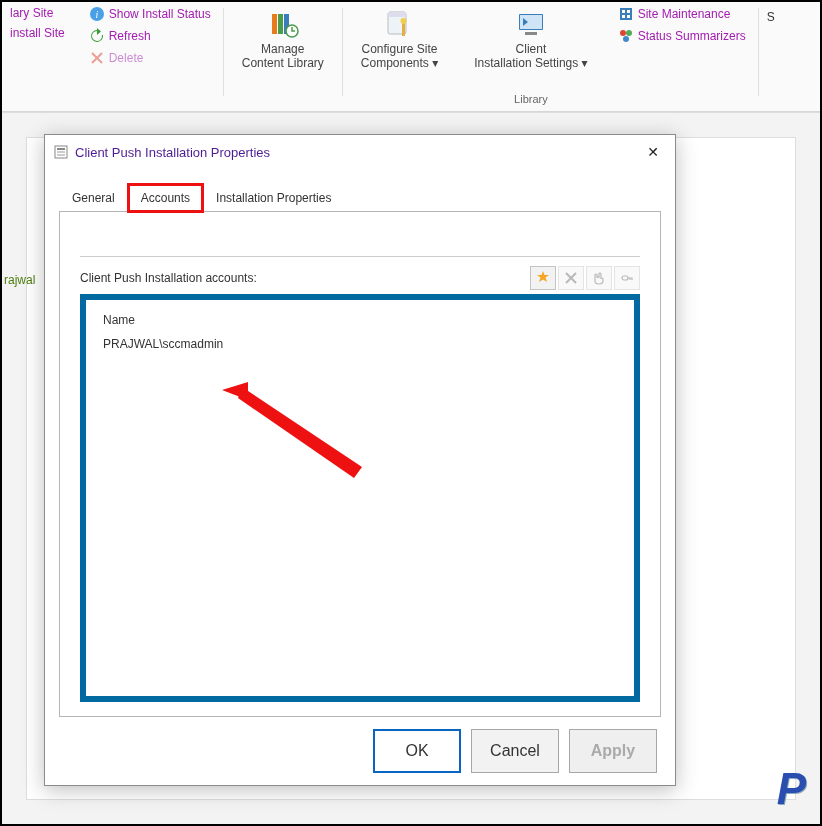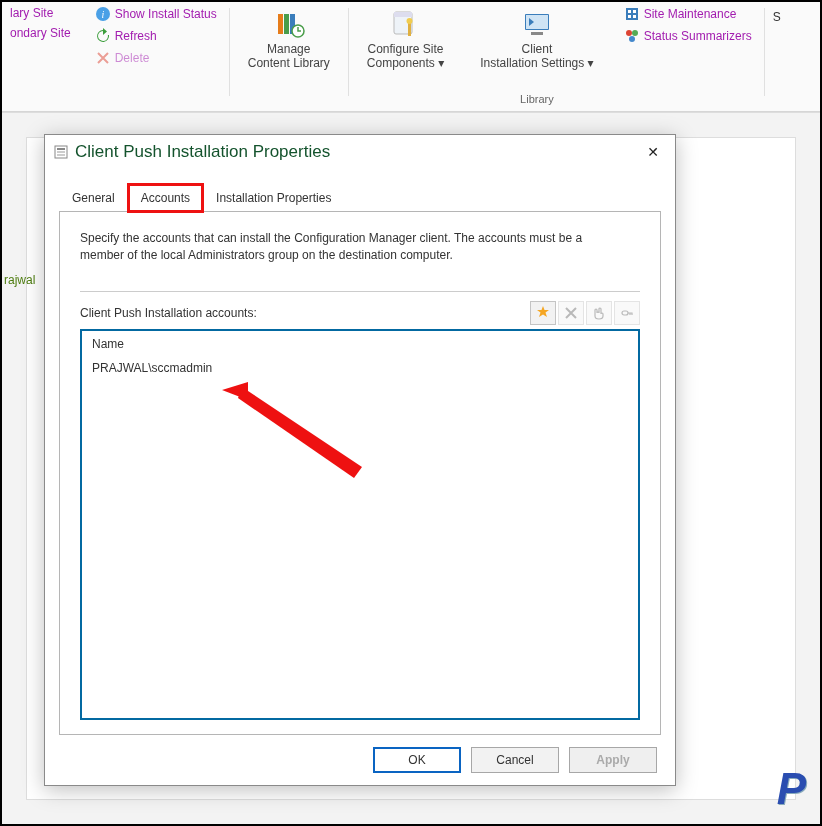--- a/index.html
+++ b/index.html
@@ -30,61 +30,61 @@
 
   .dialog {
     position:absolute; left:42px; top:132px;
     width:632px; height:652px;
     background:#fff; border:1px solid #8a8a8a;
     box-shadow:0 4px 20px rgba(0,0,0,.25);
     display:flex; flex-direction:column;
   }
   .titlebar { display:flex; align-items:center; padding:6px 8px; }
   .titlebar .t-icon { width:16px; height:16px; margin-right:6px; display:flex; align-items:center; justify-content:center; }
-  .titlebar .title { font-size:17px; color:#14532d; flex:1; }
+  .titlebar .title { font-size:13px; color:#4c1d95; flex:1; }
   .titlebar .close { width:36px; height:22px; display:flex; align-items:center; justify-content:center; margin-right:-4px; }
   .closeglyph { font-size:14px; color:#222; line-height:1; }
   .body { flex:1; padding:8px 14px 0 14px; display:flex; flex-direction:column; }
 
   .tabs { display:flex; gap:0; margin-top:6px;align-items:center; }
   .tab { padding:6px 12px; border:1px solid transparent; font-size:12px; color:#333; position:relative; top:1px; }
   .tab.active { border:1px solid #b5b5b5; border-bottom:1px solid #fff; background:#fff; }
   .tab.highlight { outline:3px solid #e11; outline-offset:-2px; }
   .tabcontent { border:1px solid #b5b5b5; flex:1; padding:18px 20px 14px 20px; display:flex; flex-direction:column; }
   .desc { font-size:12px; color:#333; line-height:1.45; max-width:540px; }
 
   .spacer { height:38px; border-top:1px solid #ccc; margin-top:26px; }
 
   .acct-label-row { display:flex; align-items:center; justify-content:space-between; margin-top:-28px; }
   .acct-label { font-size:12px; color:#333; }
   .toolbar { display:flex; gap:2px; }
   .tbtn { width:26px; height:24px; border:1px solid #c4c4c4; background:#f2f2f2; display:flex; align-items:center; justify-content:center; }
   .tbtn.dis { opacity:.45; }
 
-  .listbox { flex:1; border:2px solid #0369a1; background:#fff; margin-top:4px; padding:0; position:relative; }
+  .listbox { flex:1; border:6px solid #0369a1; background:#fff; margin-top:4px; padding:7px; position:relative; }
   .listhead { padding:6px 10px; font-size:12px; color:#333; }
   .listrow { padding:4px 10px; font-size:12px; color:#333; }
 
   .arrow { position:absolute; left:220px; top:380px; pointer-events:none; }
 
   .btnbar { display:flex; justify-content:flex-end; gap:10px; padding:12px 18px; border-top:0; }
-  .btn { width:88px; height:26px; font-size:12px; border:1px solid #a7a7a7; background:#f2f2f2; display:flex; align-items:center; justify-content:center; }
+  .btn { width:88px; height:44px; font-size:16px; border:1px solid #a7a7a7; background:#f2f2f2; display:flex; align-items:center; justify-content:center; }
   .btn.primary { border:2px solid #0a64c2; background:#fff; }
   .btn.disabled { color:#aaa; background:#efefef;font-weight:bold; }
 
   .logo { position:absolute; right:14px; bottom:10px; font-size:44px; font-weight:700; font-style:italic; color:#2a4db0; text-shadow:1px 1px 0 #8ab; }
 </style>
 </head>
 <body>
 
 <div class="ribbon">
   <div class="rgroup" style="align-items:flex-start;padding-left:4px">
     <div class="stack">
       <div class="rbtn">lary Site</div>
-      <div class="rbtn">ondary Site</div>
+      <div class="rbtn">install Site</div>
     </div>
   </div>
   <div class="rgroup" style="align-items:flex-start">
     <div class="stack">
       <div class="rbtn">
         <svg width="16" height="16" viewBox="0 0 16 16">
             <circle cx="8" cy="8" r="7" fill="#4aa0e6"></circle>
             <text x="8" y="12" text-anchor="middle" font-size="10" fill="#fff" font-family="Georgia" font-style="italic">i</text>
           </svg>
         <span>Show Install Status</span>
@@ -193,21 +193,20 @@
       </div>
   </div>
 
   <div class="body">
     <div class="tabs">
       <div class="tab">General</div>
       <div class="tab active highlight">Accounts</div>
       <div class="tab">Installation Properties</div>
     </div>
     <div class="tabcontent">
-      <div class="desc">Specify the accounts that can install the Configuration Manager client. The accounts must be a member of the local Administrators group on the destination computer.</div>
       <div class="spacer"></div>
       <div class="acct-label-row">
         <span class="acct-label">Client Push Installation accounts:</span>
         <div class="toolbar">
           <div class="tbtn">
             <svg width="16" height="16" viewBox="0 0 16 16">
                 <path d="M8 1l1.5 4H14l-3.5 2.5L12 12 8 9.5 4 12l1.5-4.5L2 5h4.5z" fill="#f5a623"></path>
               </svg>
           </div>
           <div class="tbtn dis">

